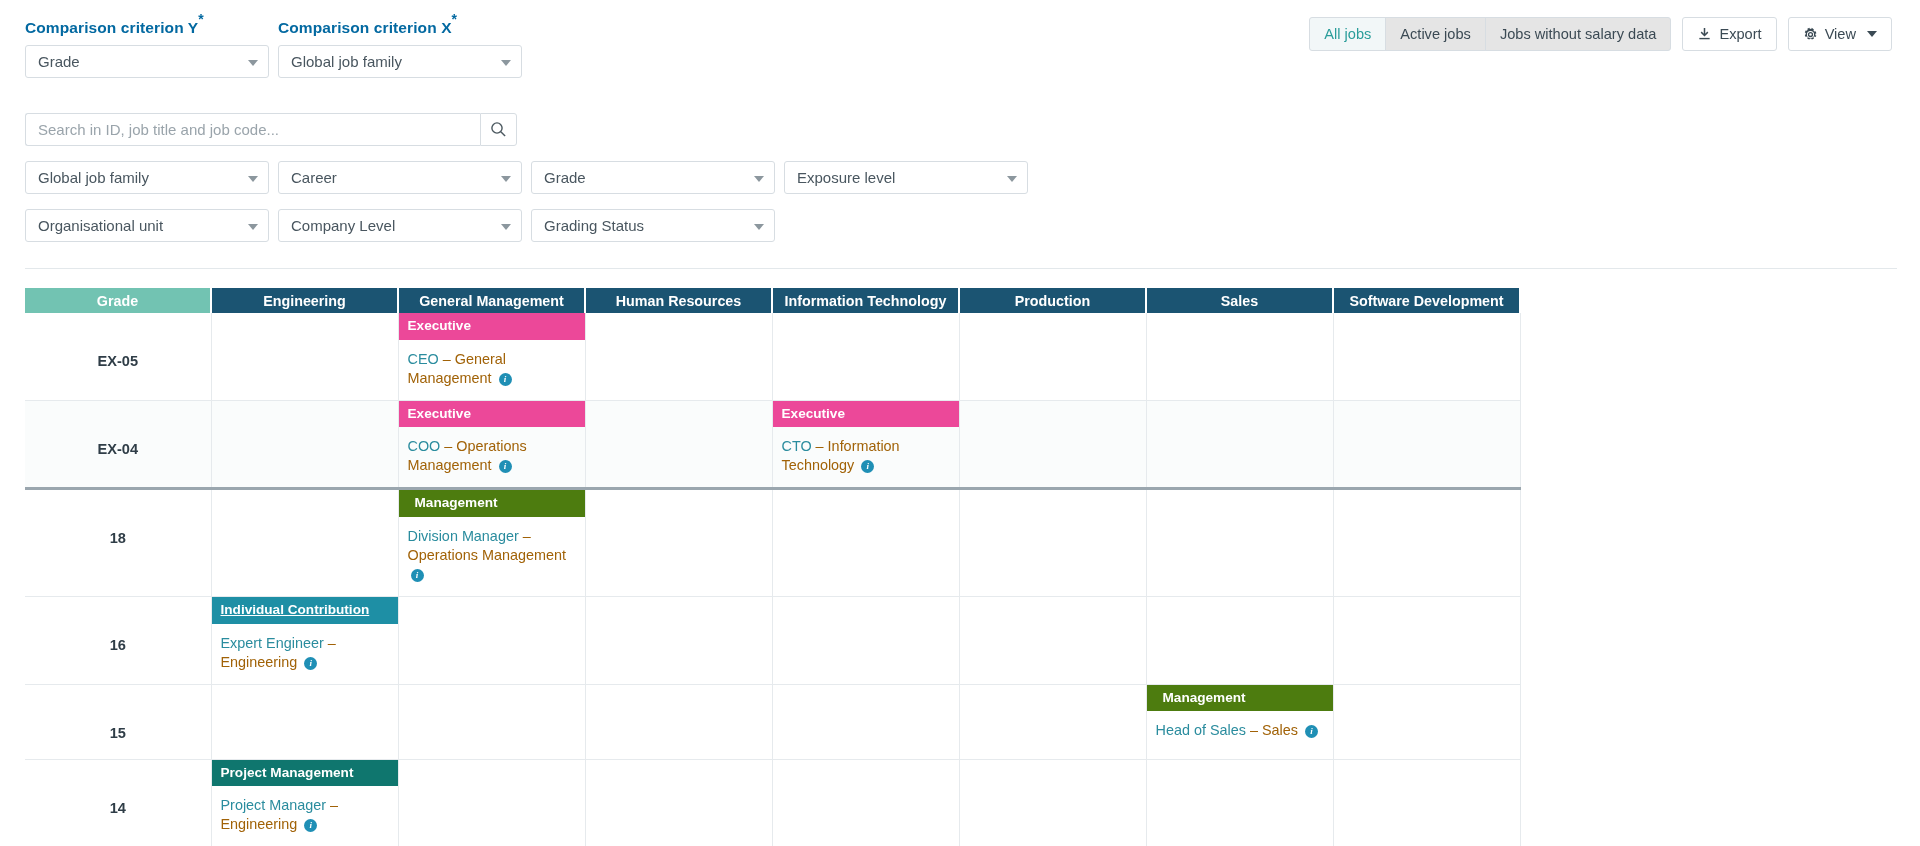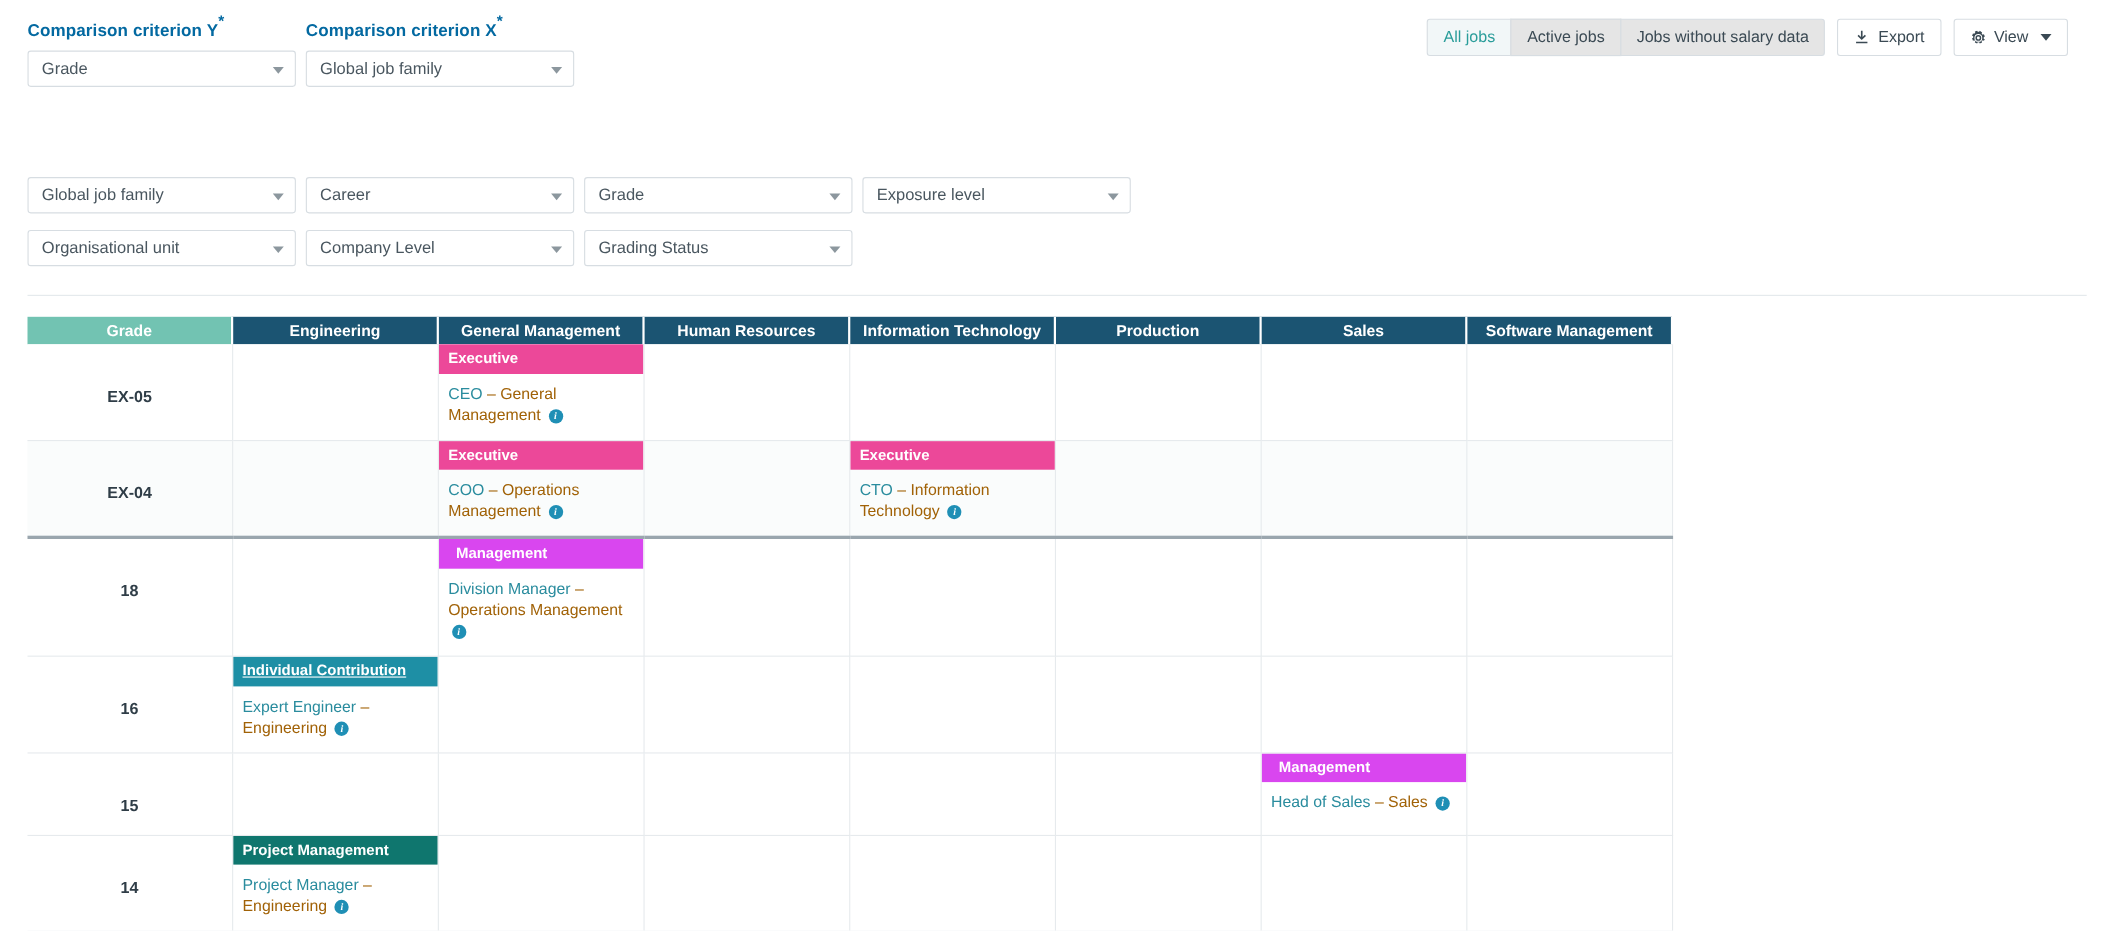--- a/index.html
+++ b/index.html
@@ -45,21 +45,21 @@
     position: absolute; right: 10px; top: 50%; margin-top: -2px;
     width: 0; height: 0;
     border-left: 5px solid transparent;
     border-right: 5px solid transparent;
     border-top: 6px solid #8c979e;
   }
   .w-crit { width: 244px; }
 
   
   .toolbar {
-    position: absolute; right: 40px; top: 17px;
+    position: absolute; right: 28px; top: 17px;
     display: flex; align-items: stretch; gap: 11px;
   }
   .segmented { display: flex; }
   .seg-btn {
     height: 34px;
     border: 1px solid #d7dde2;
     background: #e5e5e5;
     display: flex; align-items: center;
     padding: 0 14px;
     font-size: 14.6px;
@@ -177,21 +177,21 @@
     display: block;
     font-size: 13.6px;
     font-weight: bold;
     color: #ffffff;
     padding: 5px 9px 6px 9px;
     line-height: 1.15;
     white-space: nowrap;
     overflow: hidden;
   }
   .badge.executive   { background: #ec4899; }
-  .badge.management  { background: #d946ef; padding-left: 16px; }
+  .badge.management  { background: #4d7c0f; padding-left: 16px; }
   .badge.individual  { background: #1e8fa5; text-decoration: underline; }
   .badge.project     { background: #f3a košt; }
   .badge.project     { background: #f4a košt; }
   .badge.project     { background: #0f766e; }
 
   .joblink {
     display: block;
     padding: 10px 9px 12px 9px;
     font-size: 14.4px;
     line-height: 1.32;
@@ -264,20 +264,31 @@
         <svg width="15" height="15" viewBox="0 0 16 16">
             <path d="M8 5.2A2.8 2.8 0 1 0 8 10.8 2.8 2.8 0 0 0 8 5.2zm0 4.2a1.4 1.4 0 1 1 0-2.8 1.4 1.4 0 0 1 0 2.8z" fill="#3b4a54"></path>
             <path d="M14.3 9.3l-1.1-.6a5.4 5.4 0 0 0 0-1.4l1.1-.6-.9-2.2-1.2.4a5.4 5.4 0 0 0-1-1l.4-1.2L9.4.9l-.6 1.1a5.4 5.4 0 0 0-1.4 0L6.8.9l-2.2.9.4 1.2a5.4 5.4 0 0 0-1 1l-1.2-.4-.9 2.2 1.1.6a5.4 5.4 0 0 0 0 1.4l-1.1.6.9 2.2 1.2-.4a5.4 5.4 0 0 0 1 1l-.4 1.2 2.2.9.6-1.1a5.4 5.4 0 0 0 1.4 0l.6 1.1 2.2-.9-.4-1.2a5.4 5.4 0 0 0 1-1l1.2.4zM8 11.8A3.8 3.8 0 1 1 8 4.2a3.8 3.8 0 0 1 0 7.6z" fill="#3b4a54"></path>
           </svg>
       </span>
       <span>View</span>
       <span class="mini-caret"></span>
     </div>
   </div>
 
+  <div class="search-wrap">
+    <input class="search-input" type="text" placeholder="Search in ID, job title and job code..." style="">
+    <div class="search-btn">
+      <span class="ico">
+        <svg width="17" height="17" viewBox="0 0 18 18">
+          <circle cx="7.4" cy="7.4" r="5.4" fill="none" stroke="#4c5960" stroke-width="1.5"></circle>
+          <line x1="11.4" y1="11.4" x2="16" y2="16" stroke="#4c5960" stroke-width="1.5"></line>
+        </svg>
+      </span>
+    </div>
+  </div>
 
   <div class="filters">
     <div class="filter-line">
       <div class="select-box w-f1">
         <span>Global job family</span>
         <span class="caret"></span>
       </div>
       <div class="select-box w-f2">
         <span>Career</span>
         <span class="caret"></span>
@@ -312,21 +323,21 @@
   <table class="matrix">
     <thead>
       <tr>
         <th class="grade-head">Grade</th>
         <th class="fam-head">Engineering</th>
         <th class="fam-head">General Management</th>
         <th class="fam-head">Human Resources</th>
         <th class="fam-head">Information Technology</th>
         <th class="fam-head">Production</th>
         <th class="fam-head">Sales</th>
-        <th class="fam-head">Software Management</th>
+        <th class="fam-head">Software Development</th>
       </tr>
     </thead>
     <tbody id="matrix-body">
         <tr>
           <td class="grade-cell" style="height: 74px;">EX-05</td>
           <td></td>
           <td>
             <div class="cellwrap">
               <div class="badge executive">Executive</div>
               <div class="joblink"><span class="title">CEO</span><span class="dash"> – General Management </span><span class="info-ico">i</span></div>

